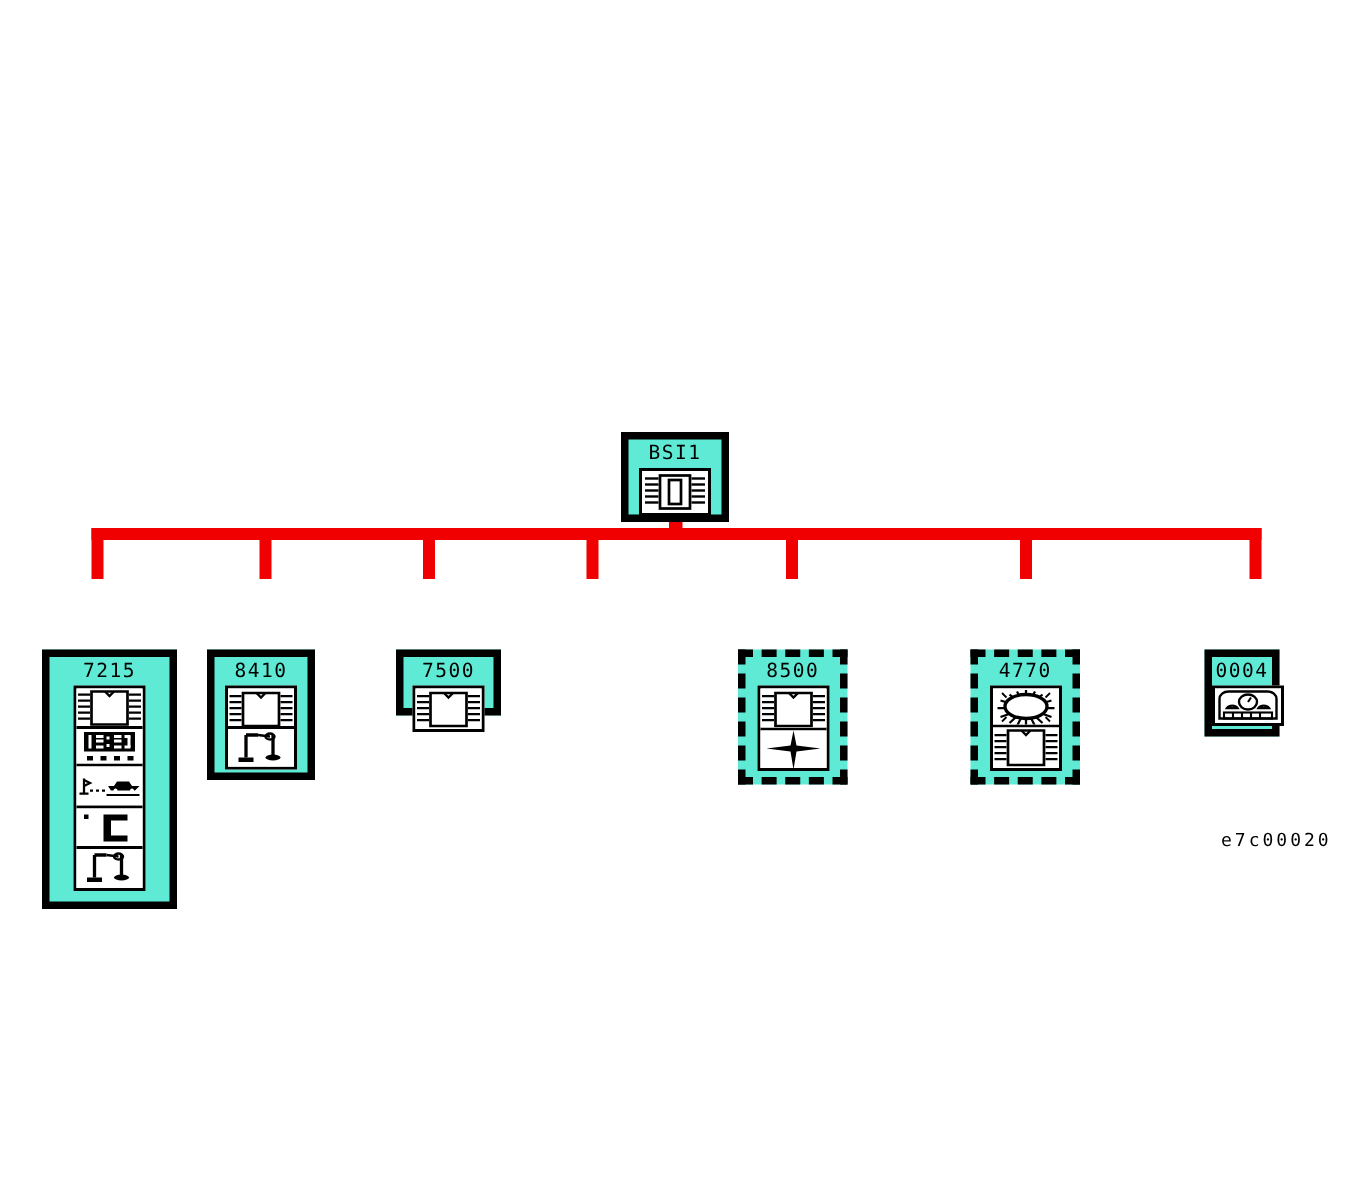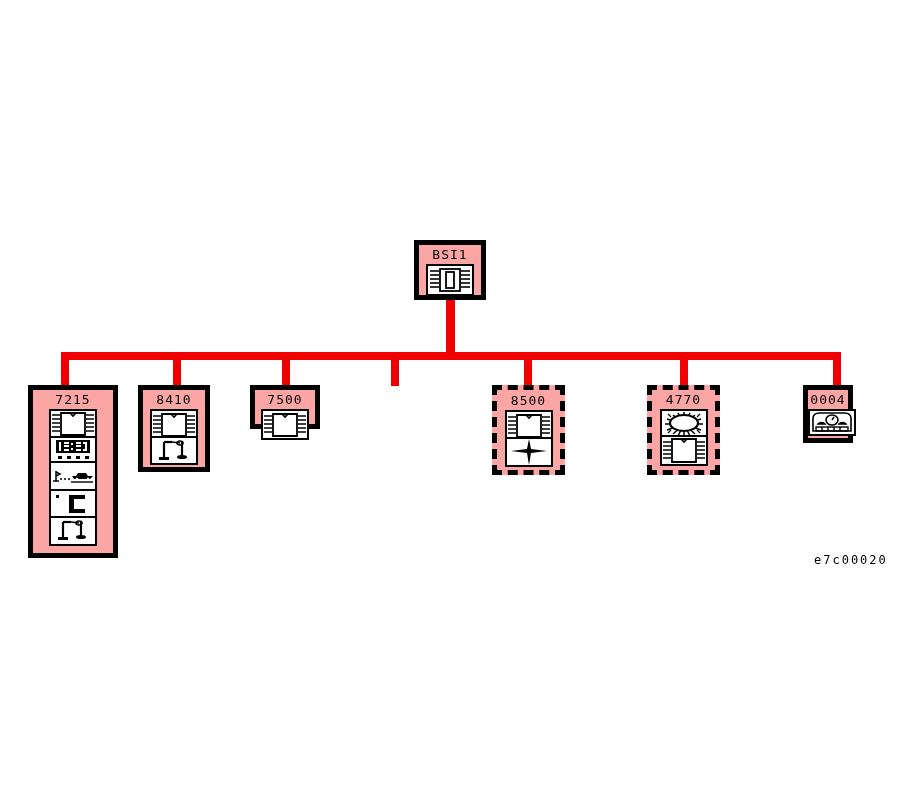--- a/index.html
+++ b/index.html
@@ -22,24 +22,25 @@
   
   .bus-seg {
     position: absolute;
     background: var(--bus, #f00000);
   }
 
   
   .node {
     position: absolute;
     box-sizing: border-box;
-    background: #fca5a5;
+    background: #5eead4;
     display: flex;
     flex-direction: column;
     align-items: center;
+    margin-top: 48px;
   }
   .node.solid {
     border: 5px solid #000000;
   }
   .node.dashed {
     border: 5px dashed #000000;
   }
   .node-label {
     font-family: "DejaVu Sans Mono", monospace;
     font-size: 13px;
@@ -249,21 +250,21 @@
           </g>
           <path d="M20 4 l8 1" stroke="#000" stroke-width="1.6" fill="none"></path>
           <ellipse cx="28" cy="5" rx="3" ry="2" fill="none" stroke="#000" stroke-width="1.6"></ellipse>
           <path d="M7 19 h10 v3 H7 z" fill="#000"></path>
           <ellipse cx="30" cy="19" rx="5" ry="2" fill="#000"></ellipse>
         </svg>
       </div>
     </div>
   </div>
 
-  <div class="node solid" style="left:250px; top:385px; width:70px; height:44px;">
+  <div class="node solid" style="left:264px; top:385px; width:70px; height:44px;">
     <div class="node-label">7500</div>
     <div class="icon-stack" style="width:48px; height:31px;">
       <div class="icon-cell" style="width:100%; height:100%;">
         <svg viewBox="0 0 44 27" width="44" height="27" aria-hidden="true">
           <rect x="0" y="0" width="44" height="27" fill="#fff"></rect>
           <g stroke="#000" stroke-width="1.5">
             <line x1="1" y1="5" x2="9" y2="5"></line>
             <line x1="1" y1="9" x2="9" y2="9"></line>
             <line x1="1" y1="13" x2="9" y2="13"></line>
             <line x1="1" y1="17" x2="9" y2="17"></line>
@@ -275,21 +276,21 @@
             <line x1="35" y1="21" x2="43" y2="21"></line>
           </g>
           <path d="M10 3 H34 V25 H10 Z" fill="#fff" stroke="#000" stroke-width="1.8"></path>
           <path d="M19 3 l3 3 l3 -3" fill="none" stroke="#000" stroke-width="1.6"></path>
         </svg>
       </div>
     </div>
   </div>
 
 
-  <div class="node dashed" style="left:492px; top:385px; width:73px; height:90px;justify-content:center;">
+  <div class="node dashed" style="left:492px; top:385px; width:73px; height:90px;">
     <div class="node-label">8500</div>
     <div class="icon-stack" style="width:48px; height:57px;">
       <div class="icon-cell" style="width:100%; height:30px;">
         <svg viewBox="0 0 44 28" width="44" height="28" aria-hidden="true">
           <rect x="0" y="0" width="44" height="28" fill="#fff"></rect>
           <g stroke="#000" stroke-width="1.5">
             <line x1="1" y1="5" x2="9" y2="5"></line>
             <line x1="1" y1="9" x2="9" y2="9"></line>
             <line x1="1" y1="13" x2="9" y2="13"></line>
             <line x1="1" y1="17" x2="9" y2="17"></line>

